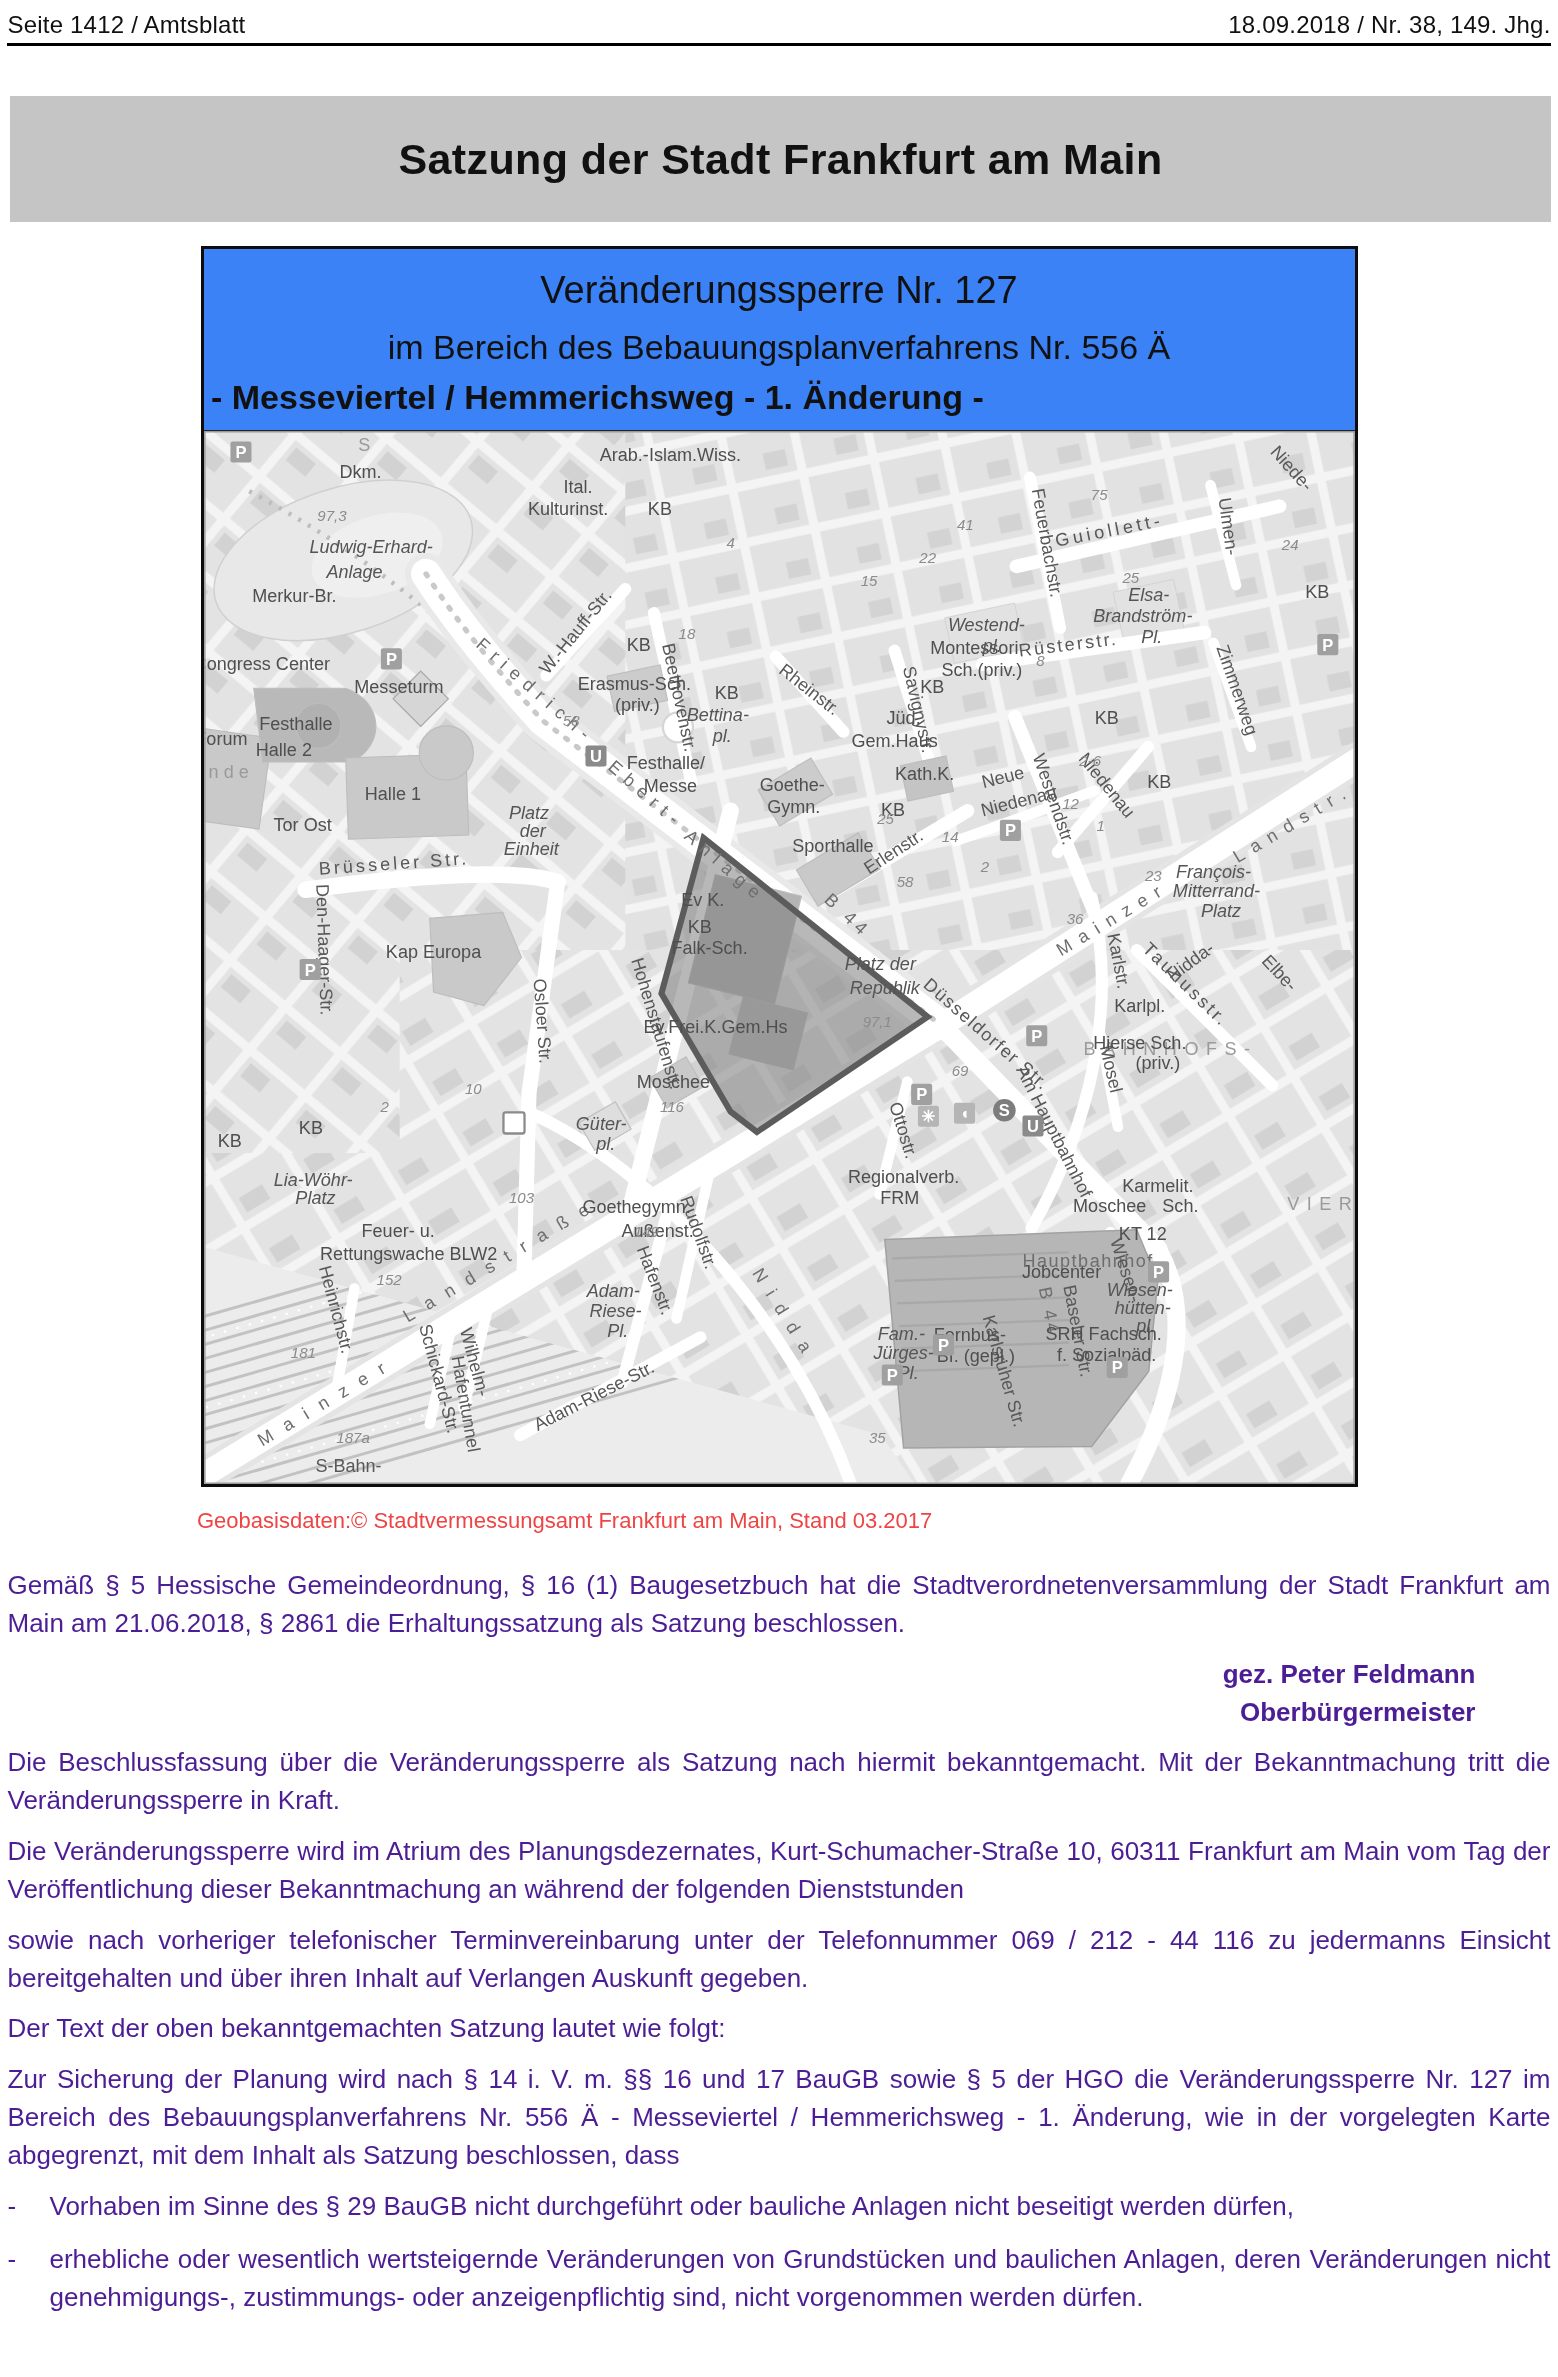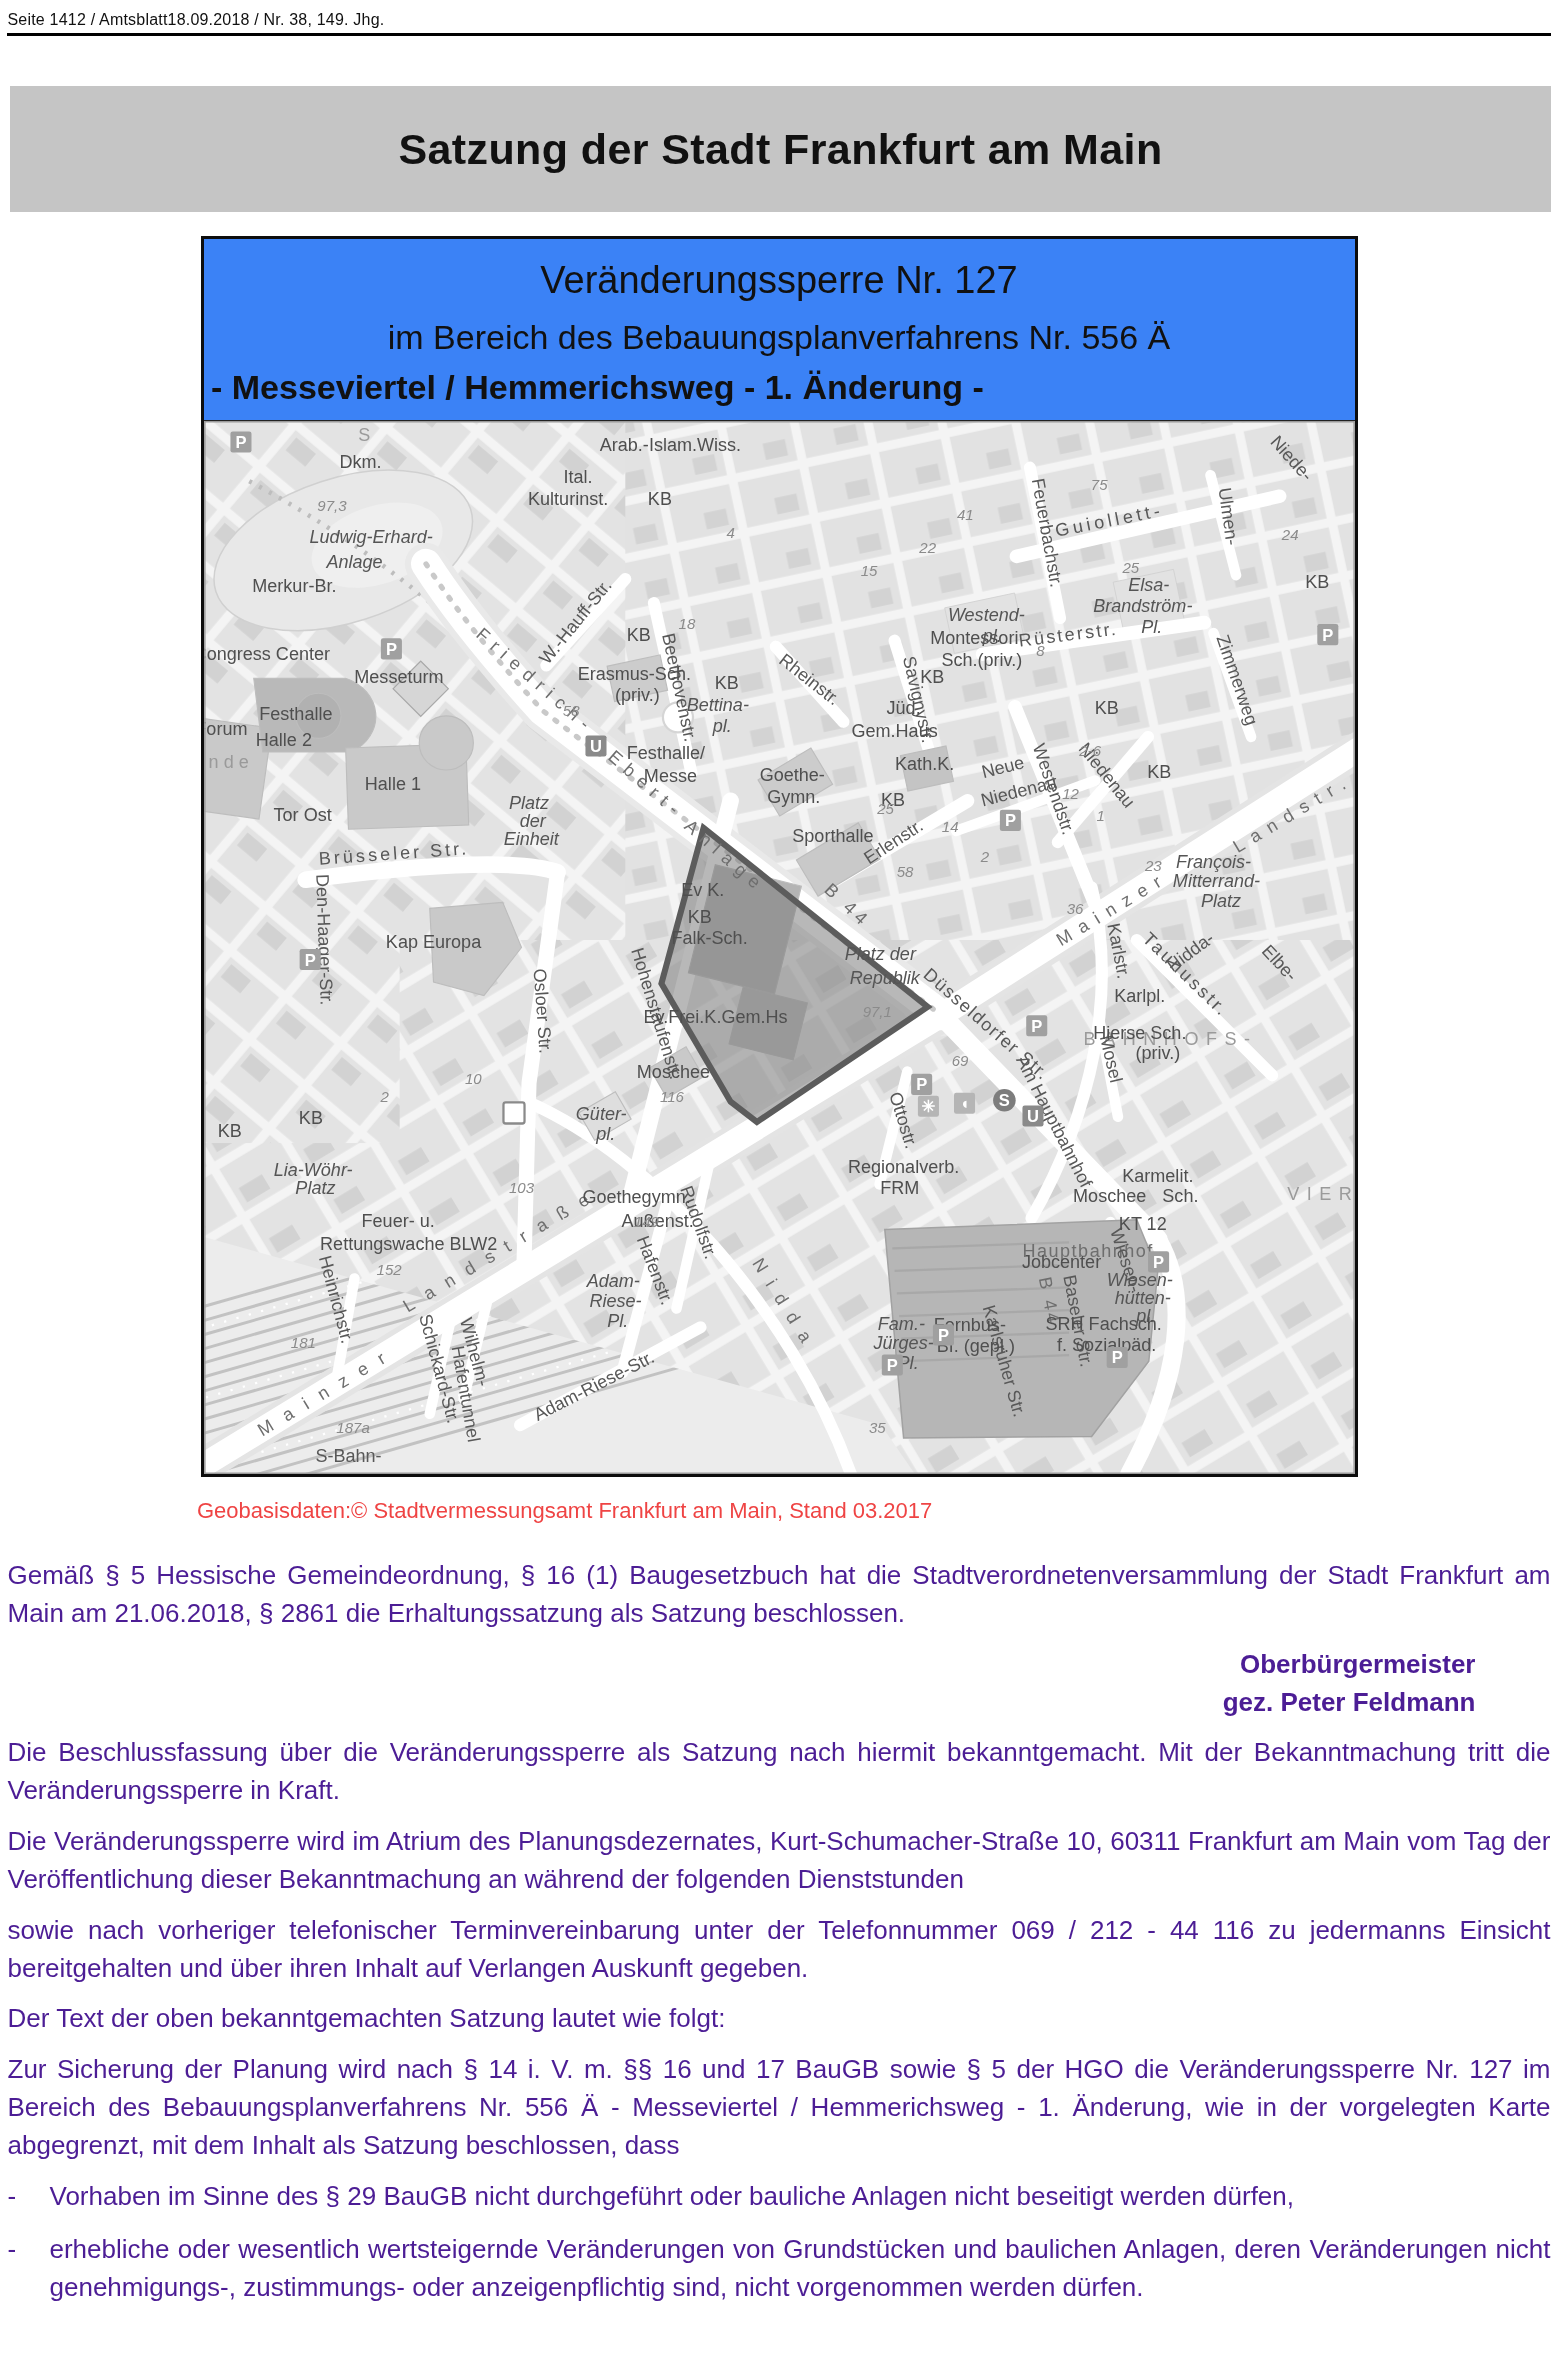--- a/index.html
+++ b/index.html
@@ -1,20 +1,20 @@
 <!DOCTYPE html>
 <html style="font-size:12px"><head>
 <meta charset="utf-8">
 <style>
   html,body{margin:0;padding:0;background:#ffffff;}
   .page{position:relative;width:1558px;height:2377px;background:#fff;overflow:hidden;
         font-family:"Liberation Sans","DejaVu Sans",sans-serif;color:#111;}
   
-  .hdr{display:flex;align-items:baseline;
-       padding:10.5px 7.5px 4.5px 7.5px;font-size:16px;letter-spacing:0.2px;}
+  .hdr{display:flex;justify-content:space-between;align-items:baseline;
+       padding:10.5px 7.5px 4.5px 7.5px;font-size:24px;letter-spacing:0.2px;}
   .hdr-rule{margin:0 6.8px;border:0;border-top:3.8px solid #000;height:0;}
   
   .banner{margin:50px 6.8px 0 9.8px;height:126px;background:#c5c5c5;
           display:flex;align-items:center;justify-content:center;}
   .banner h1{margin:0;font-size:43px;font-weight:bold;letter-spacing:0.4px;}
   
   .nbox{width:1151px;margin:24px auto 0 auto;border:3.8px solid #0d0d0d;background:#3b82f6;}
   .nbox .t1{margin:19.6px 7.5px 0;text-align:center;font-size:38px;font-weight:400;}
   .nbox .t2{margin:16.6px 7.5px 0;text-align:center;font-size:34px;font-weight:400;}
   .nbox .t3{margin:10.5px 7.5px 13.5px;text-align:left;font-size:34px;font-weight:700;}
@@ -444,22 +444,22 @@
         <rect x="1" y="1" width="1528" height="1398" fill="none" stroke="#9a9a9a" stroke-width="2"></rect>
       </svg>
     </div>
   </div>
 
   <div class="caption">Geobasisdaten:© Stadtvermessungsamt Frankfurt am Main, Stand 03.2017</div>
 
   <div class="bodytext">
     <p>Gemäß § 5 Hessische Gemeindeordnung, § 16 (1) Baugesetzbuch hat die Stadtverordnetenversammlung der Stadt Frankfurt am Main am 21.06.2018, § 2861 die Erhaltungssatzung als Satzung beschlossen.</p>
     <div class="sig">
+      <div>gez. Peter Feldmann</div>
       <div>Oberbürgermeister</div>
-      <div>gez. Peter Feldmann</div>
     </div>
     <p>Die Beschlussfassung über die Veränderungssperre als Satzung nach hiermit bekanntgemacht. Mit der Bekanntmachung tritt die Veränderungssperre in Kraft.</p>
     <p>Die Veränderungssperre wird im Atrium des Planungsdezernates, Kurt-Schumacher-Straße 10, 60311 Frankfurt am Main vom Tag der Veröffentlichung dieser Bekanntmachung an während der folgenden Dienststunden</p>
     <p>sowie nach vorheriger telefonischer Terminvereinbarung unter der Telefonnummer 069 / 212 - 44 116 zu jedermanns Einsicht bereitgehalten und über ihren Inhalt auf Verlangen Auskunft gegeben.</p>
     <p>Der Text der oben bekanntgemachten Satzung lautet wie folgt:</p>
     <p>Zur Sicherung der Planung wird nach § 14 i. V. m. §§ 16 und 17 BauGB sowie § 5 der HGO die Veränderungssperre Nr. 127 im Bereich des Bebauungsplanverfahrens Nr. 556 Ä - Messeviertel / Hemmerichsweg - 1. Änderung, wie in der vorgelegten Karte abgegrenzt, mit dem Inhalt als Satzung beschlossen, dass</p>
     <div class="bullet">
       <span class="dash">-</span>
       <span>Vorhaben im Sinne des § 29 BauGB nicht durchgeführt oder bauliche Anlagen nicht beseitigt werden dürfen,</span>
     </div>

